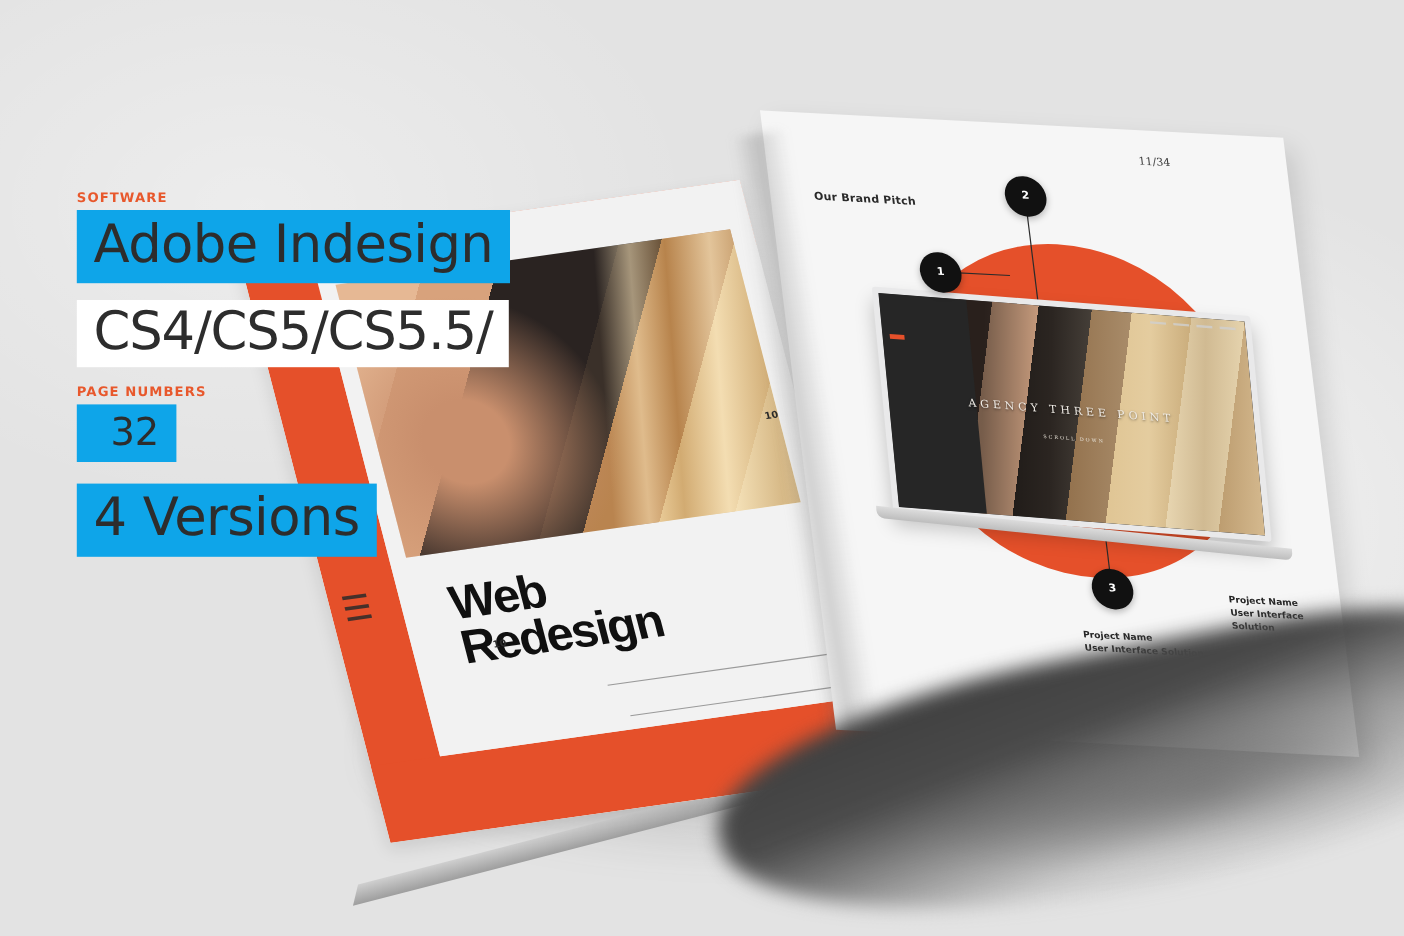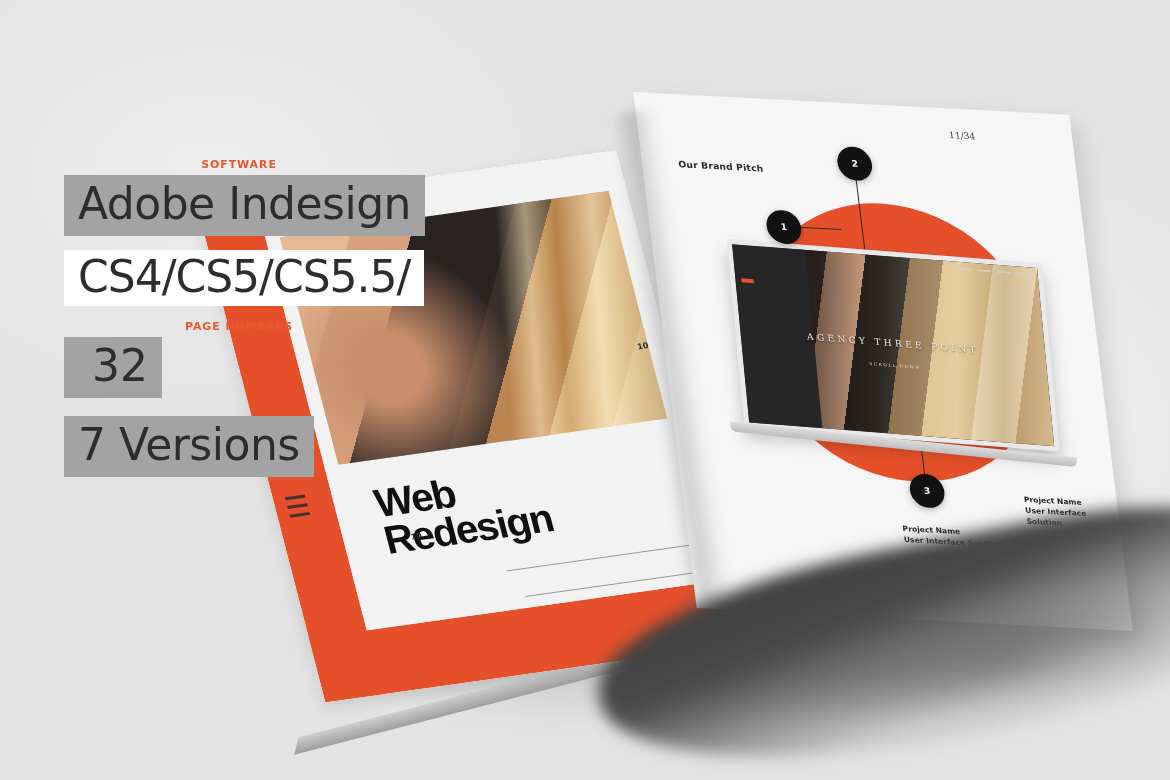--- a/index.html
+++ b/index.html
@@ -42,36 +42,35 @@
 
   .spec-label{
     font-family:"DejaVu Sans", sans-serif;
     font-size:11px;
     font-weight:700;
     letter-spacing:.9px;
     color:#e8582c;
     text-transform:uppercase;
     margin-bottom:4px;
     white-space:nowrap;
-    text-align:center;
   }
 
   .spec-value{
     display:inline-block;
-    background:#a3a3a3;
+    background:#0ea5e9;
     color:#2d2d2d;
     font-family:"DejaVu Sans", sans-serif;
     font-weight:400;
     line-height:1.02;
     padding:7px 14px 9px 14px;
     white-space:nowrap;
   }
   .spec-value.big    { font-size:44px; letter-spacing:-.5px; }
   .spec-value.big2   { font-size:44px; letter-spacing:-.5px; }
-  .spec-value.medium { font-size:44px;padding-left:28px; }
+  .spec-value.medium { font-size:32px;padding-left:28px; }
   .spec-value.lines  { display:block; }
   .spec-value.lines .ln{
       display:block;
       background:#ffffff;
       width:max-content;
       padding:5px 14px 6px 14px;
       font-size:44px;
       letter-spacing:-1px;
   }
   .spec-value.plain-wrap{ background:transparent; padding:0;text-align:center; }
@@ -442,17 +441,17 @@
         <span class="ln">CS4/CS5/CS5.5/</span>
       </div>
     </div>
 
     <div class="spec-block" style="margin-top:8px;">
       <div class="spec-label">PAGE NUMBERS</div>
       <div class="spec-value medium">32</div>
     </div>
 
     <div class="spec-block" style="margin-top:18px;">
-      <div class="spec-value big2">7 Versions</div>
+      <div class="spec-value big2">4 Versions</div>
     </div>
   </div>
 
 </div>
 
 </body></html>

